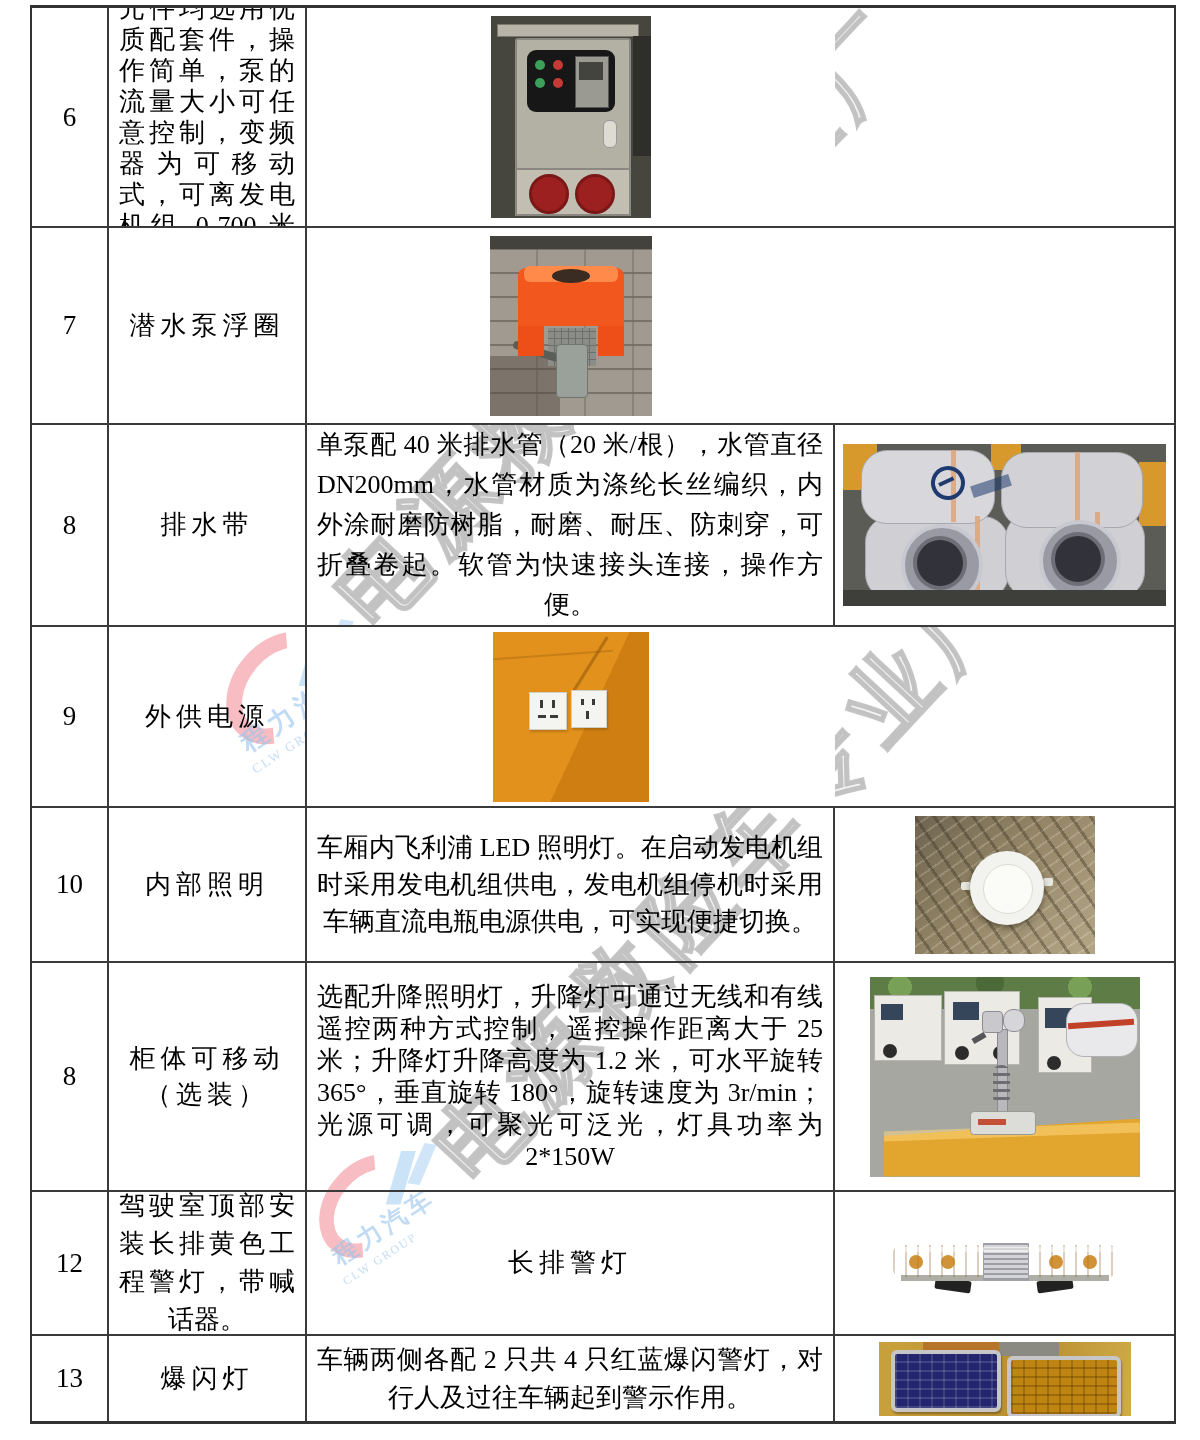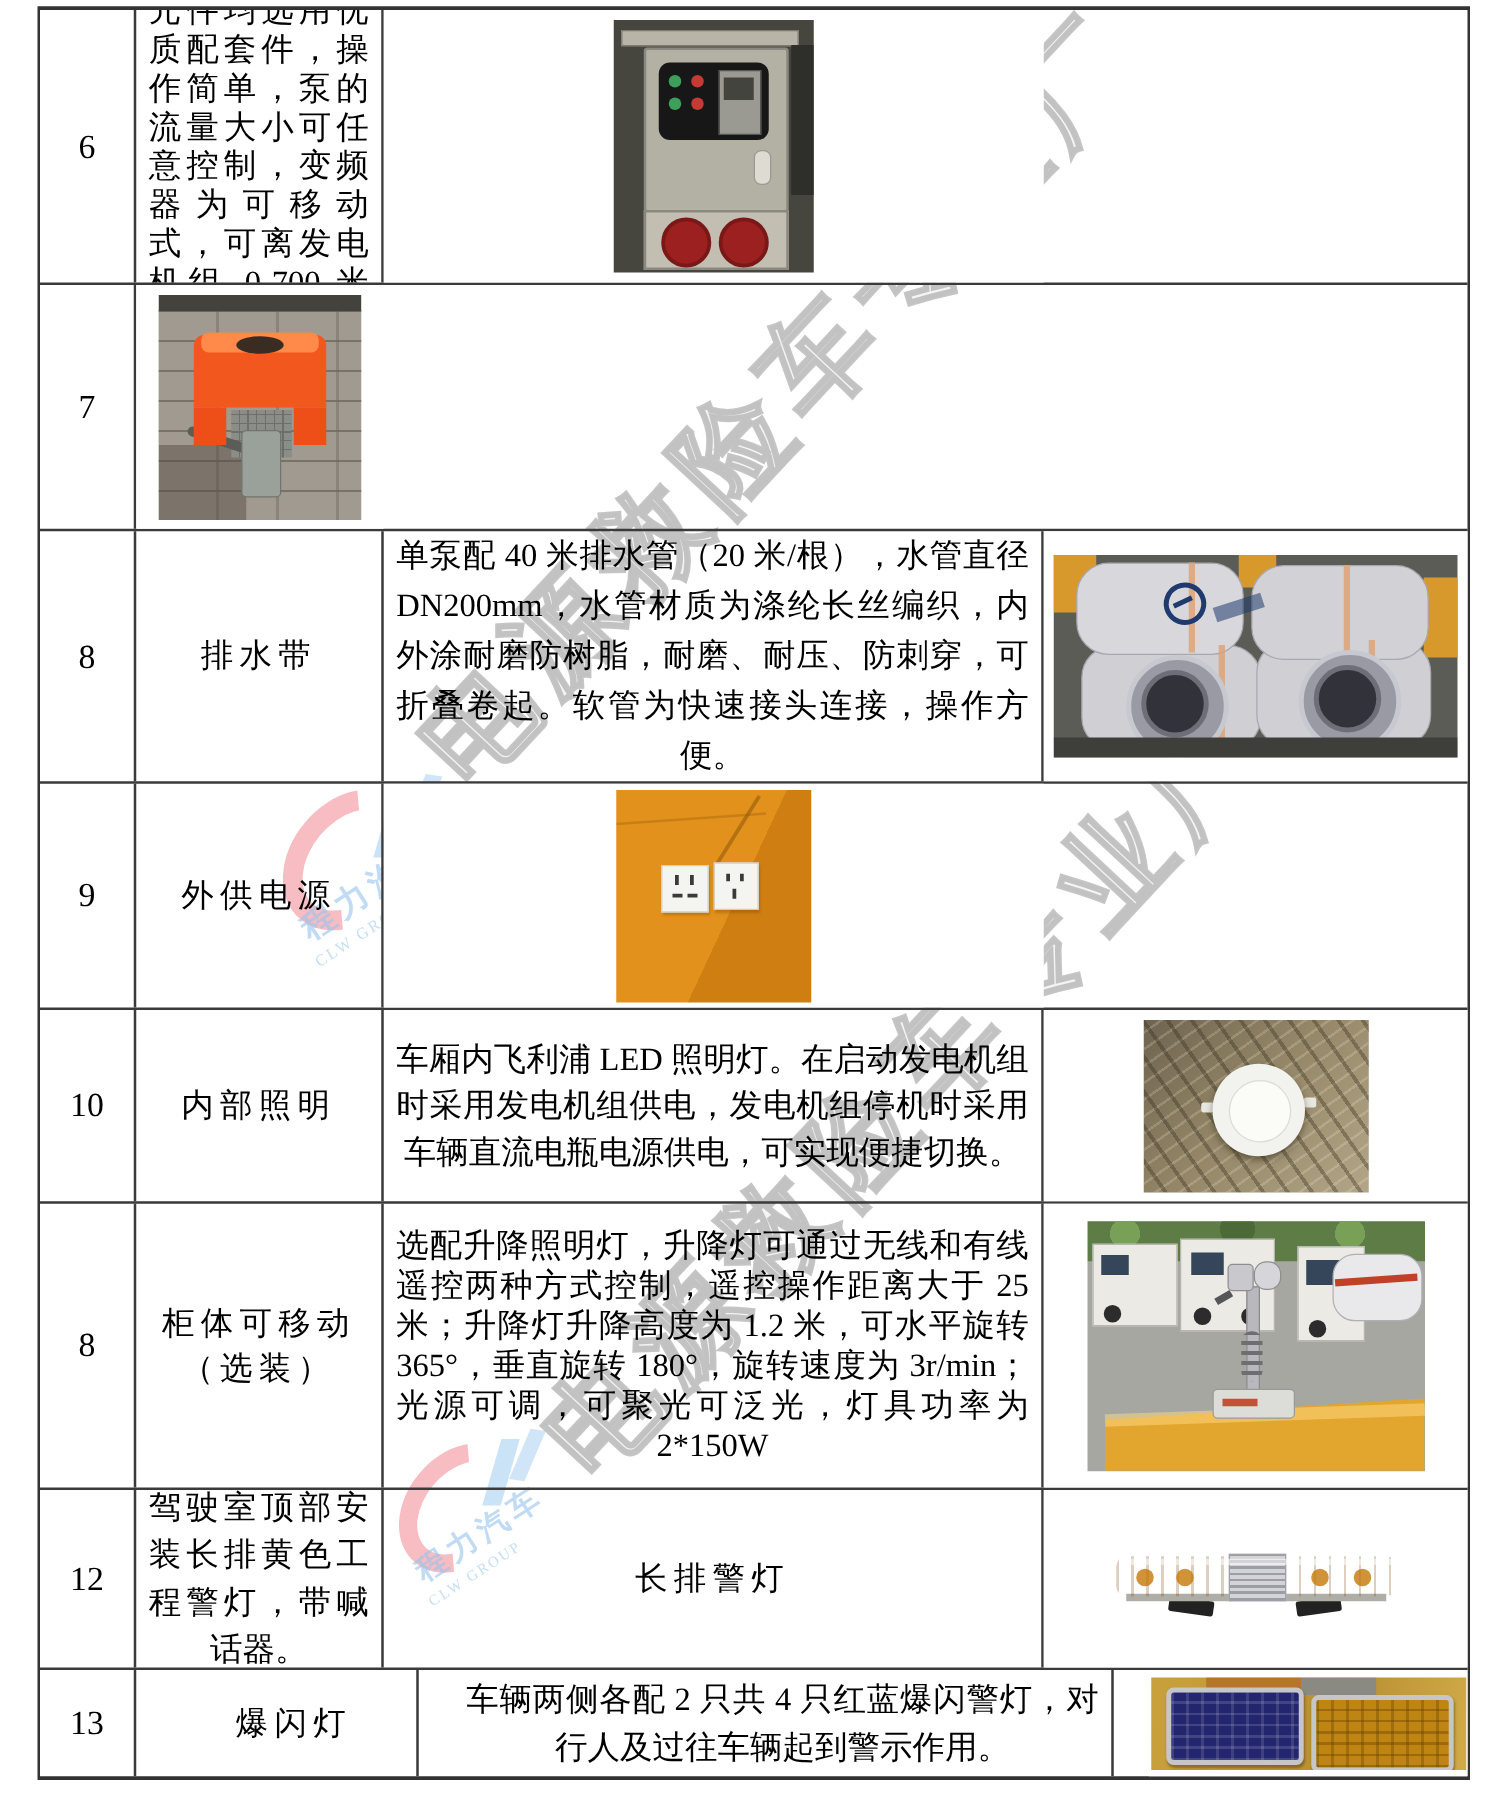--- a/index.html
+++ b/index.html
@@ -22,21 +22,21 @@
   .lbar2{position:absolute;left:116px;top:8px;width:14px;height:44px;background:rgba(150,200,240,.45);transform:skewX(-16deg) rotate(8deg);}
   .logo-text{position:absolute;left:18px;top:118px;transform:rotate(-33deg);transform-origin:0 0;
              font-size:27px;letter-spacing:5px;color:rgba(150,195,235,.6);font-weight:bold;white-space:nowrap;}
   .logo-sub{position:absolute;left:34px;top:152px;transform:rotate(-33deg);transform-origin:0 0;
             font-size:13px;letter-spacing:2px;color:rgba(150,195,235,.55);white-space:nowrap;}
 
   
   .spec-table{position:absolute;left:30px;top:5px;width:1146px;z-index:2;
               border:2px solid #333;border-top-width:3px;border-bottom-width:3px;box-sizing:border-box;}
   .trow{display:grid;grid-template-columns:77px 198px 528px 1fr;border-bottom:2px solid #3a3a3a;box-sizing:border-box;}
-  .trow:last-child{border-bottom:none;gap:28px;}
+  .trow:last-child{border-bottom:none;}
   .cell{box-sizing:border-box;border-right:2px solid #3a3a3a;overflow:hidden;}
   .cell:last-child{border-right:none;}
   .no-cell,.name-cell{display:flex;align-items:center;justify-content:center;text-align:center;}
   .no-cell{font-size:27px;}
   .name-cell{font-size:26px;letter-spacing:5px;white-space:pre-line;line-height:36px;}
   .desc-cell{display:flex;align-items:center;padding:4px 10px;}
   .desc-cell p{margin:0;width:100%;font-size:26px;text-align:justify;text-align-last:center;}
   .img-cell{display:flex;align-items:center;justify-content:center;background:#fff;}
 
   .h220{height:220px;} .h197{height:197px;} .h202{height:202px;} .h181{height:181px;}
@@ -224,20 +224,21 @@
           <div class="abs cab-handle"></div>
           <div class="abs cab-low"></div>
           <div class="abs cab-sock cs1"></div>
           <div class="abs cab-sock cs2"></div>
         </div>
       </div>
     </div>
 
     <div class="trow h197">
       <div class="cell no-cell">7</div>
+      <div class="cell name-cell">潜水泵浮圈</div>
       <div class="cell img-cell">
         <div class="photo ph-float">
           <div class="abs float-top"></div>
           <div class="abs float-shadow"></div>
           <div class="abs pump-mesh"></div>
           <div class="abs pump-hose"></div>
           <div class="abs pump-body"></div>
           <div class="abs float-legL"></div>
           <div class="abs float-legR"></div>
           <div class="abs float-main"></div>

